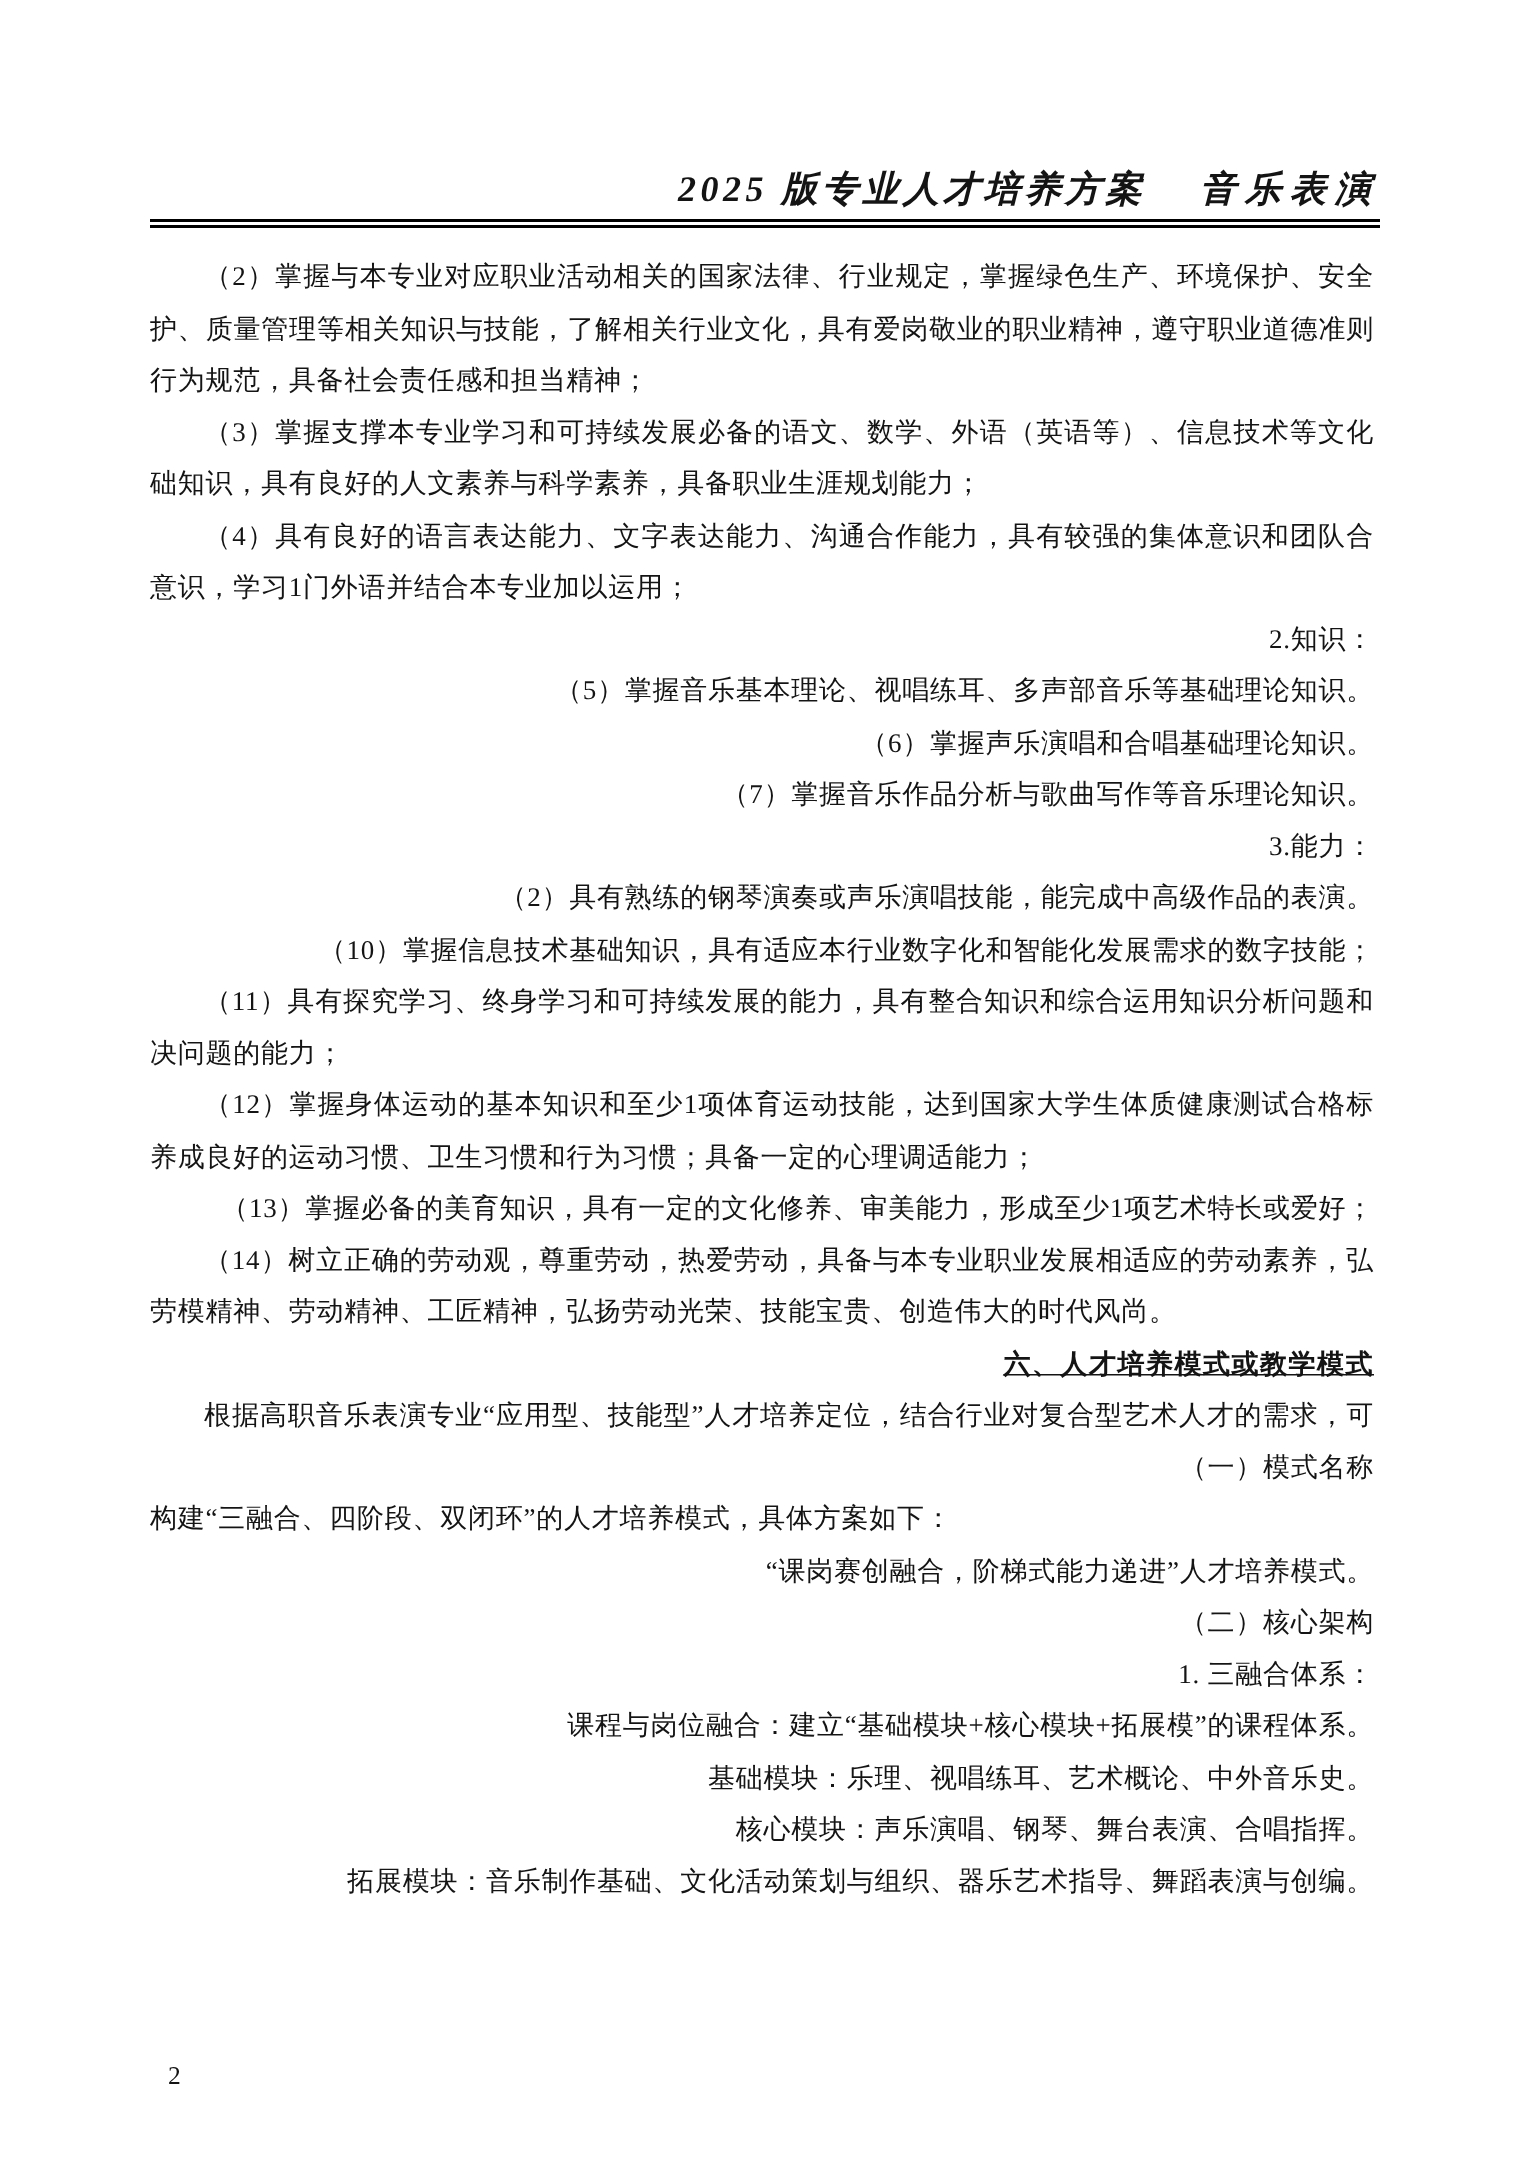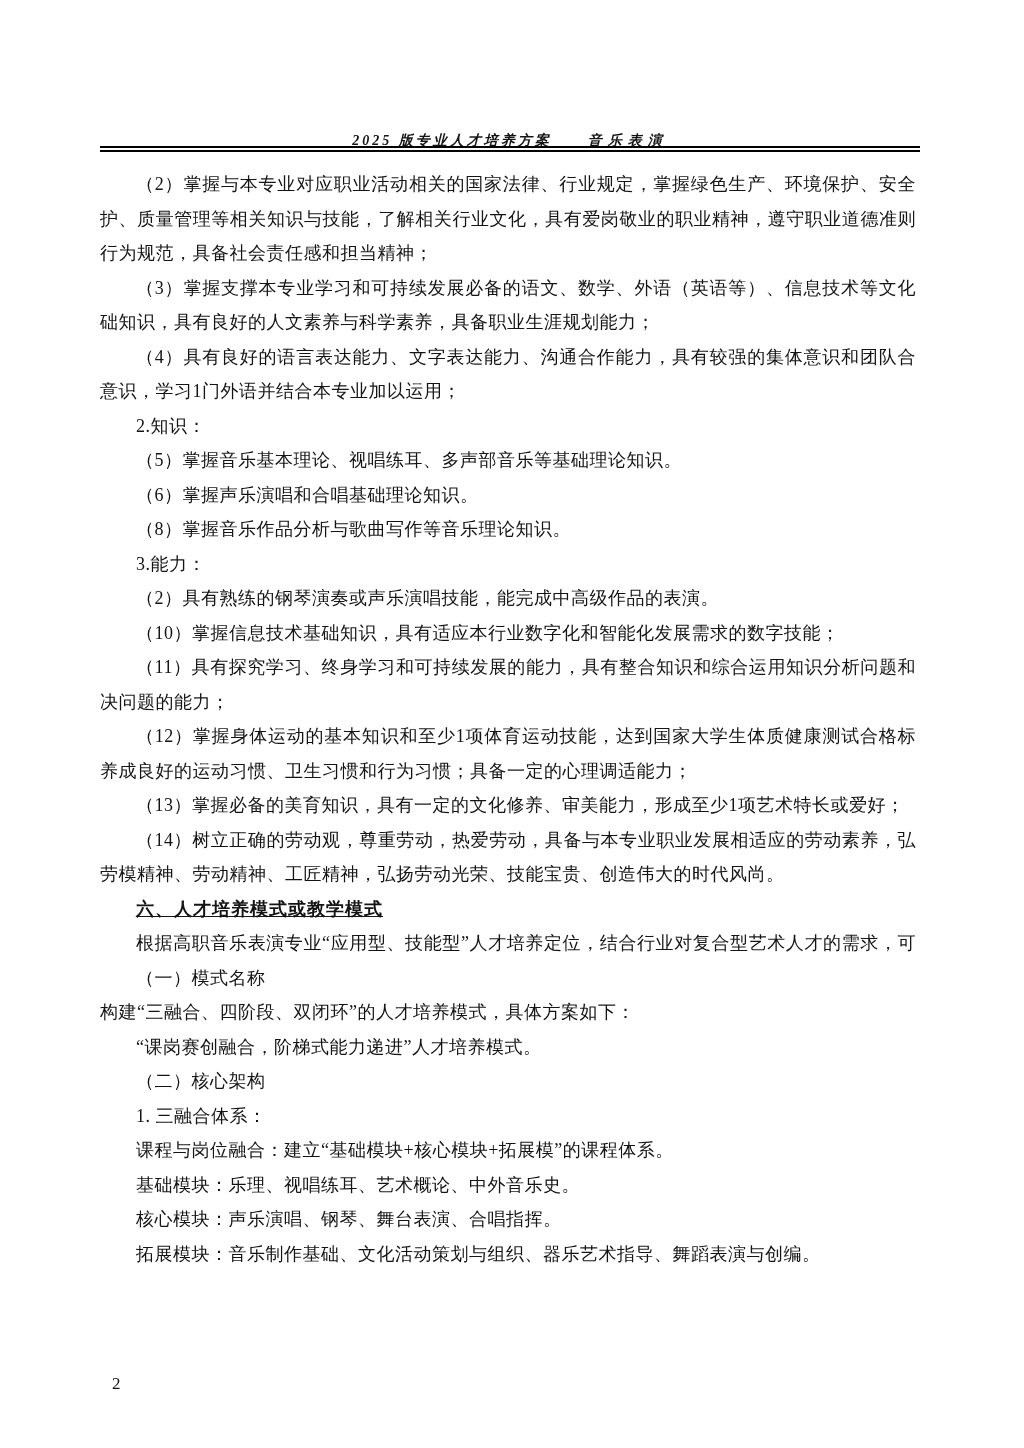--- a/index.html
+++ b/index.html
@@ -16,30 +16,30 @@
     font-family: "Liberation Serif", "DejaVu Serif", serif;
     color: #141414;
   }
   
   .header {
     position: absolute;
     left: 100px;
     top: 114px;
     width: 820px;
     display: flex;
-    justify-content: center;
+    justify-content: flex-end;
     align-items: flex-end;
-    font-size: 14px;
+    font-size: 24px;
     font-weight: bold;
     font-style: italic;
     letter-spacing: 3px;
     line-height: 26px;
     gap: 36px;
   }
-  .header .h-right { letter-spacing: 6px; margin-top: 14px; }
+  .header .h-right { letter-spacing: 6px; }
   .header-rule {
     position: absolute;
     left: 100px;
     top: 146px;
     width: 820px;
     height: 2px;
     border-top: 2px solid #000;
     border-bottom: 2px solid #000;
     box-sizing: content-box;
   }
@@ -50,21 +50,21 @@
     top: 167px;
     width: 816px;
   }
   .line {
     font-size: 18px;
     height: 34.5px;
     line-height: 34.5px;
     white-space: nowrap;
     letter-spacing: 0.5px;
   }
-  .line.indent { padding-left: 36px; }
+  .line.indent { padding-left: 36px; text-align: right; }
   .line.bold {
     font-weight: bold;
     font-family: "Liberation Sans", "DejaVu Sans", sans-serif;
     letter-spacing: 1px;
     text-decoration: underline;
   }
   .line.fill {
     white-space: normal;
     text-align: justify;
     text-align-last: justify;
@@ -96,21 +96,21 @@
       <div class="line indent fill">（2）掌握与本专业对应职业活动相关的国家法律、行业规定，掌握绿色生产、环境保护、安全防</div>
       <div class="line fill">护、质量管理等相关知识与技能，了解相关行业文化，具有爱岗敬业的职业精神，遵守职业道德准则和</div>
       <div class="line">行为规范，具备社会责任感和担当精神；</div>
       <div class="line indent fill">（3）掌握支撑本专业学习和可持续发展必备的语文、数学、外语（英语等）、信息技术等文化基</div>
       <div class="line">础知识，具有良好的人文素养与科学素养，具备职业生涯规划能力；</div>
       <div class="line indent fill">（4）具有良好的语言表达能力、文字表达能力、沟通合作能力，具有较强的集体意识和团队合作</div>
       <div class="line">意识，学习1门外语并结合本专业加以运用；</div>
       <div class="line indent">2.知识：</div>
       <div class="line indent">（5）掌握音乐基本理论、视唱练耳、多声部音乐等基础理论知识。</div>
       <div class="line indent">（6）掌握声乐演唱和合唱基础理论知识。</div>
-      <div class="line indent">（8）掌握音乐作品分析与歌曲写作等音乐理论知识。</div>
+      <div class="line indent">（7）掌握音乐作品分析与歌曲写作等音乐理论知识。</div>
       <div class="line indent">3.能力：</div>
       <div class="line indent">（2）具有熟练的钢琴演奏或声乐演唱技能，能完成中高级作品的表演。</div>
       <div class="line indent">（10）掌握信息技术基础知识，具有适应本行业数字化和智能化发展需求的数字技能；</div>
       <div class="line indent fill">（11）具有探究学习、终身学习和可持续发展的能力，具有整合知识和综合运用知识分析问题和解</div>
       <div class="line">决问题的能力；</div>
       <div class="line indent fill">（12）掌握身体运动的基本知识和至少1项体育运动技能，达到国家大学生体质健康测试合格标准，</div>
       <div class="line">养成良好的运动习惯、卫生习惯和行为习惯；具备一定的心理调适能力；</div>
       <div class="line indent">（13）掌握必备的美育知识，具有一定的文化修养、审美能力，形成至少1项艺术特长或爱好；</div>
       <div class="line indent fill">（14）树立正确的劳动观，尊重劳动，热爱劳动，具备与本专业职业发展相适应的劳动素养，弘扬</div>
       <div class="line">劳模精神、劳动精神、工匠精神，弘扬劳动光荣、技能宝贵、创造伟大的时代风尚。</div>

